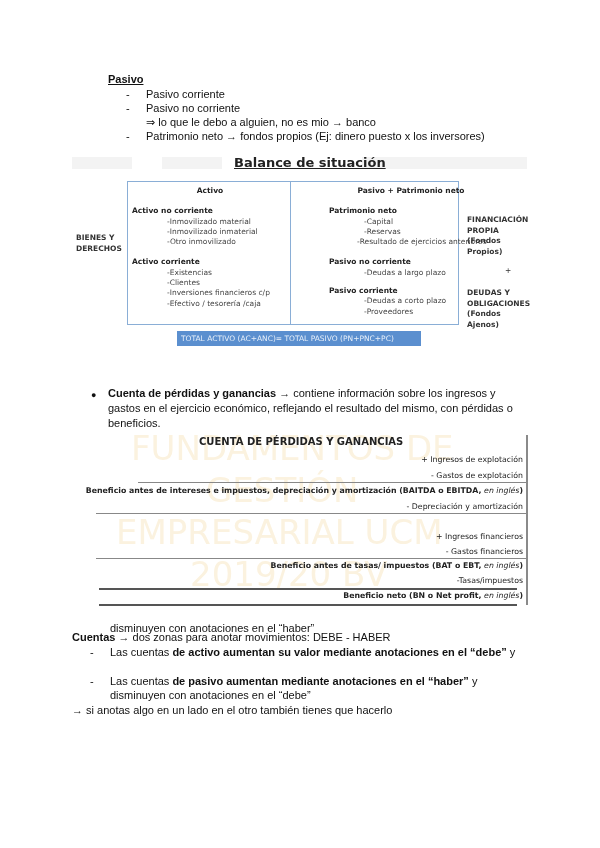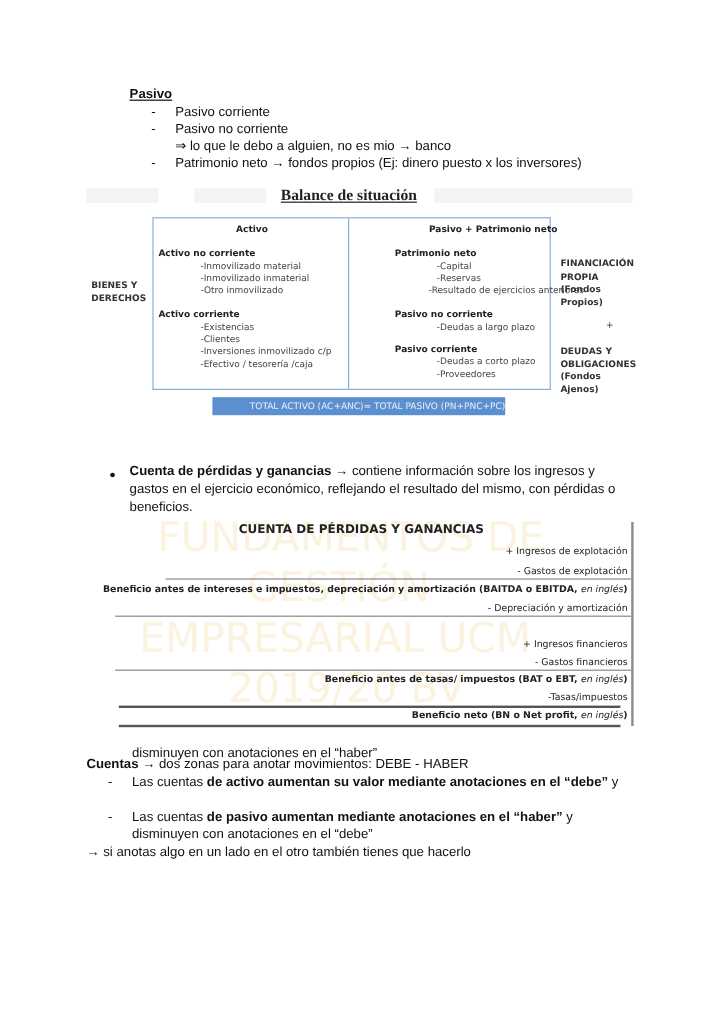--- a/index.html
+++ b/index.html
@@ -14,21 +14,21 @@
   .bal-title { font-family:"DejaVu Sans", sans-serif; font-weight:bold; font-size:13px;
                text-decoration:underline; color:#222; }
   .bal-band { background:#f3f3f3; height:12px; }
   .bal-box { border:1px solid #8aaed6; }
   .bal-col { font-family:"DejaVu Sans", sans-serif; font-size:7.5px; line-height:10.3px; color:#222; }
   .bal-col .h { font-weight:bold; }
   .bal-col .c { text-align:center; font-weight:bold; }
   .bal-col .ind { padding-left:35px; color:#444; }
   .bal-side { font-family:"DejaVu Sans", sans-serif; font-size:7.5px; line-height:10.5px; font-weight:bold; color:#333; }
   .bal-total { background:#5b8fcf; color:#e8f0fa; font-family:"DejaVu Sans", sans-serif;
-               font-size:7.5px; line-height:15px; padding-left:4px;text-align:right; }
+               font-size:7.5px; line-height:15px; padding-left:4px; }
 
   
   .pyg { font-family:"DejaVu Sans", sans-serif; color:#222; }
   .pyg .title { font-size:10px; font-weight:bold; }
   .pyg .row { font-size:7.8px; text-align:right; white-space:nowrap; }
   .pyg .row.bold { font-weight:bold; }
   .pyg .row i { font-weight:normal; }
   .pyg .line { height:1px; background:#888; }
   .wm { font-family:"DejaVu Sans", sans-serif; color:#fbf2df; font-size:34px; white-space:nowrap; }
 </style>
@@ -38,42 +38,42 @@
 <div class="abs t b" style="left:108px;top:72px;text-decoration:underline;">Pasivo</div>
 <div class="abs t" style="left:126px;top:87px;"><span class="dash">-</span><span>Pasivo corriente</span></div>
 <div class="abs t" style="left:126px;top:101px;"><span class="dash">-</span><span>Pasivo no corriente</span></div>
 <div class="abs t" style="left:146px;top:115px;">⇒ lo que le debo a alguien, no es mio → banco</div>
 <div class="abs t" style="left:126px;top:129px;"><span class="dash">-</span><span>Patrimonio neto → fondos propios (Ej: dinero puesto x los inversores)</span></div>
 
 <div class="abs" style="left:72px;top:155px;width:455px;height:195px;">
   <div class="abs bal-band" style="left:0;top:2px;width:60px;"></div>
   <div class="abs bal-band" style="left:90px;top:2px;width:60px;"></div>
   <div class="abs bal-band" style="left:290px;top:2px;width:165px;"></div>
-  <div class="abs bal-title" style="left:162px;top:0px;font-family:Liberation Serif, serif;">Balance de situación</div>
+  <div class="abs bal-title" style="left:162px;top:0px;">Balance de situación</div>
 
   <div class="abs bal-side" style="left:4px;top:78px;">
     <div>BIENES Y</div>
     <div>DERECHOS</div>
   </div>
 
   <div class="abs bal-box" style="left:55px;top:26px;width:330px;height:142px;">
     <div class="abs" style="left:162px;top:0;width:1px;height:142px;background:#8aaed6;"></div>
 
     <div class="abs bal-col" style="left:4px;top:4px;width:156px;">
       <div class="c">Activo</div>
       <div style="height:10px"></div>
       <div class="h">Activo no corriente</div>
       <div class="ind">-Inmovilizado material</div>
       <div class="ind">-Inmovilizado inmaterial</div>
       <div class="ind">-Otro inmovilizado</div>
       <div style="height:10px"></div>
       <div class="h">Activo corriente</div>
       <div class="ind">-Existencias</div>
       <div class="ind">-Clientes</div>
-      <div class="ind">-Inversiones inmovilizado c/p</div>
+      <div class="ind">-Inversiones financieros c/p</div>
       <div class="ind">-Efectivo / tesorería /caja</div>
     </div>
 
     <div class="abs bal-col" style="left:166px;top:4px;width:164px;margin-left:35px;">
       <div class="c">Pasivo + Patrimonio neto</div>
       <div style="height:10px"></div>
       <div class="h">Patrimonio neto</div>
       <div class="ind">-Capital</div>
       <div class="ind">-Reservas</div>
       <div class="ind" style="padding-left:28px">-Resultado de ejercicios anteriores</div>

